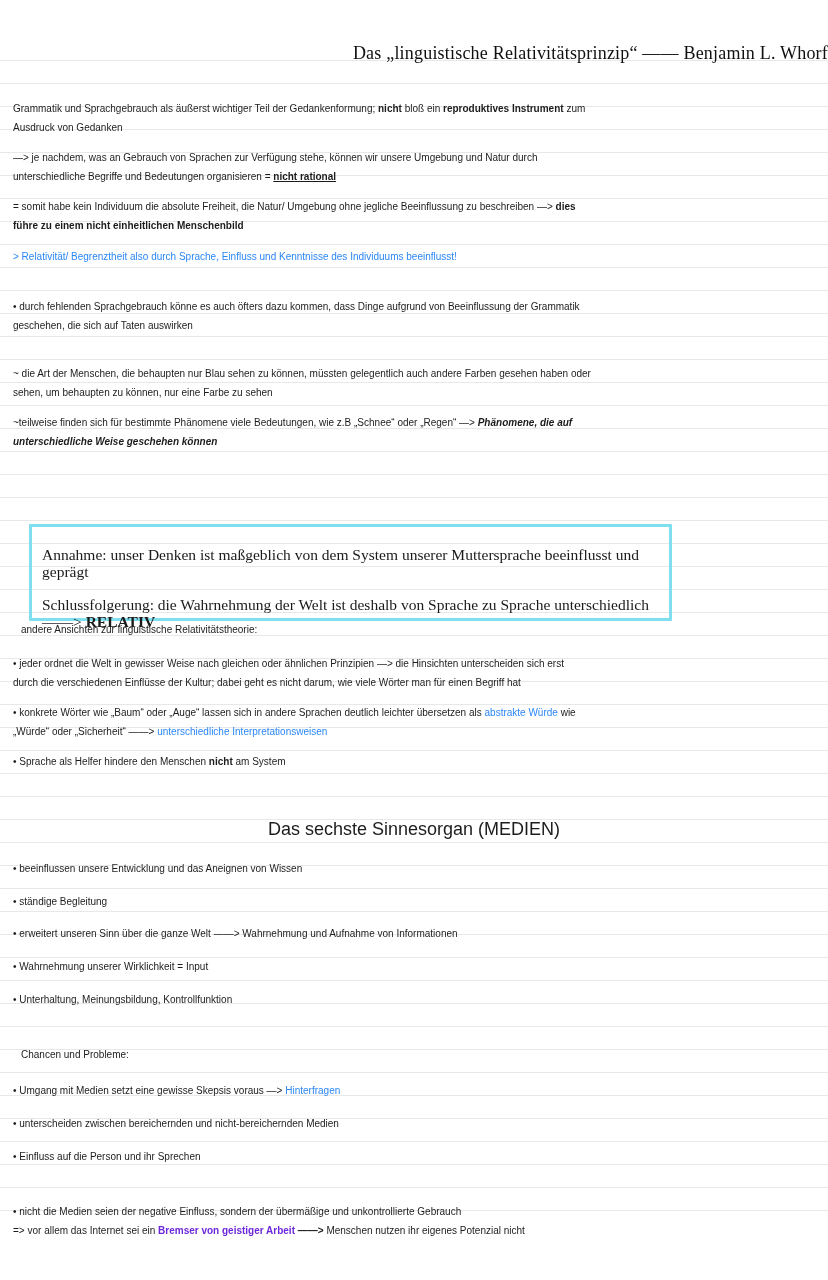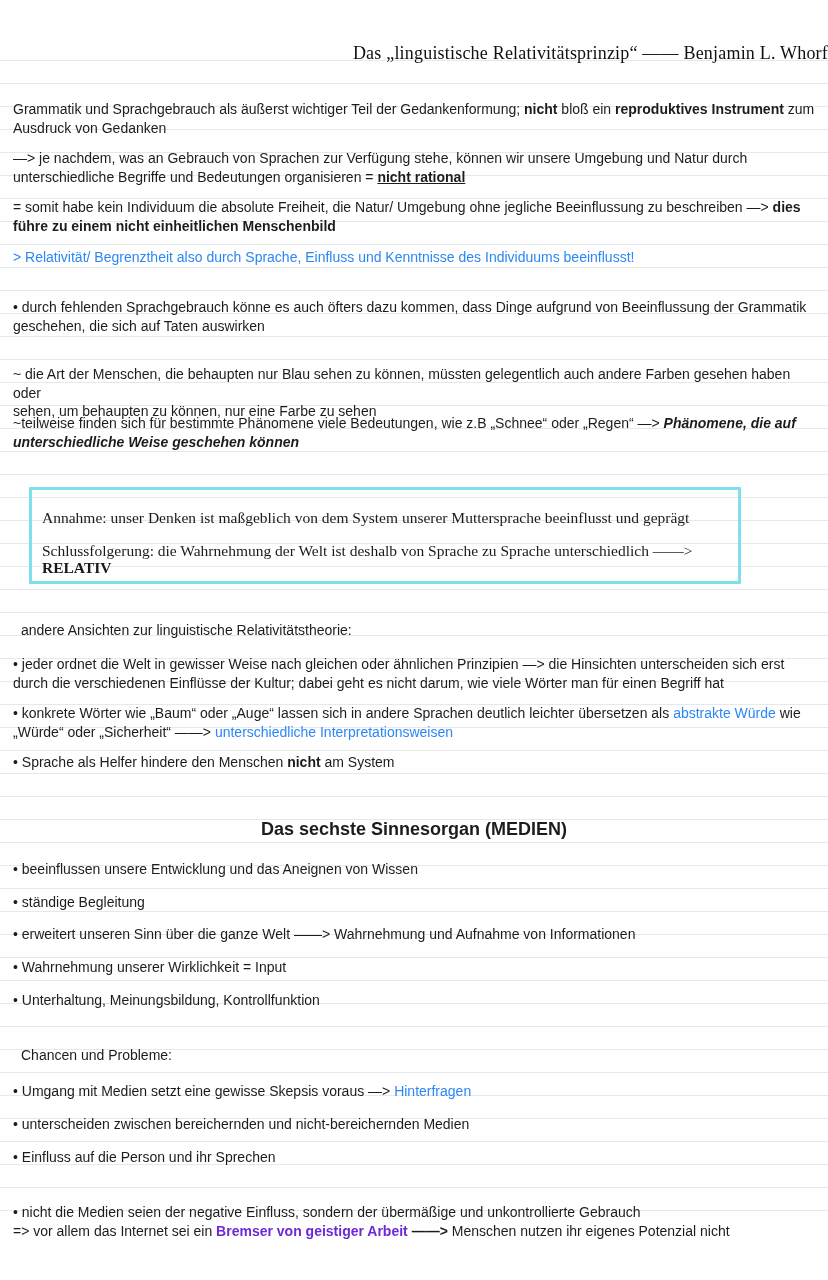--- a/index.html
+++ b/index.html
@@ -1,30 +1,30 @@
 <!DOCTYPE html>
 <html><head>
 <meta charset="utf-8">
 <style>
   html,body{margin:0;padding:0;background:#ffffff;}
   body{width:828px;height:1280px;position:relative;overflow:hidden;}
   .page{position:absolute;left:0;top:0;width:828px;height:1280px;background:#ffffff;overflow:hidden;}
   .rules{position:absolute;left:0;top:60px;width:100%;height:1152px;pointer-events:none;}
   .block{position:absolute;left:13px;right:13px;
-         font-family:"Liberation Sans",sans-serif;font-size:14px;line-height:18.5px;
+         font-family:"Liberation Sans",sans-serif;font-size:10px;line-height:18.5px;
          color:#1c1c1e;white-space:pre-wrap;}
   .title{left:0;right:0;text-align:right;
          font-family:"Liberation Serif",serif;font-size:18px;line-height:22px;
          color:#101010;letter-spacing:.2px;}
   .heading2{left:0;right:0;text-align:center;font-size:18px;line-height:22px;}
-  .box{left:29px;right:auto;width:712px;height:97px;box-sizing:border-box;
+  .box{left:29px;right:auto;width:643px;height:97px;box-sizing:border-box;
        border:3px solid #7fdfee;border-radius:1px;
        padding:19px 6px 0 10px;
        font-family:"Liberation Serif",serif;font-size:15.5px;line-height:17px;
-       color:#1a1a1a;}
+       color:#1a1a1a;margin-top:37px;}
   .box-line{white-space:pre-wrap;}
   .box-line + .box-line{margin-top:16px;}
   .s-n{}
   .s-b{font-weight:700;}
   .s-bb{font-weight:700;}
   .s-bu{font-weight:700;text-decoration:underline;margin-top:16px;}
   .s-bi{font-weight:700;font-style:italic;}
   .s-blue{}
   .s-blueb{font-weight:700;}
 </style>
@@ -48,21 +48,21 @@
 sehen, um behaupten zu können, nur eine Farbe zu sehen</span></div>
       <div class="block" style="top: 414px;"><span class="s-n">~teilweise finden sich für bestimmte Phänomene viele Bedeutungen, wie z.B „Schnee“ oder „Regen“ —&gt; </span><span class="s-bi">Phänomene, die auf
 unterschiedliche Weise geschehen können</span></div>
       <div class="block box" style="top: 487px; border-color: rgb(127, 223, 238);"><div class="box-line"><span class="s-n">Annahme: unser Denken ist maßgeblich von dem System unserer Muttersprache beeinflusst und geprägt</span></div><div class="box-line"><span class="s-n">Schlussfolgerung: die Wahrnehmung der Welt ist deshalb von Sprache zu Sprache unterschiedlich ——&gt; </span><span class="s-b">RELATIV</span></div></div>
       <div class="block" style="top: 621px; left: 21px;"><span class="s-n">andere Ansichten zur linguistische Relativitätstheorie:</span></div>
       <div class="block" style="top: 655px;"><span class="s-n">• jeder ordnet die Welt in gewisser Weise nach gleichen oder ähnlichen Prinzipien —&gt; die Hinsichten unterscheiden sich erst
 durch die verschiedenen Einflüsse der Kultur; dabei geht es nicht darum, wie viele Wörter man für einen Begriff hat</span></div>
       <div class="block" style="top: 704px;"><span class="s-n">• konkrete Wörter wie „Baum“ oder „Auge“ lassen sich in andere Sprachen deutlich leichter übersetzen als </span><span class="s-blue" style="color: rgb(43, 135, 246);">abstrakte Würde</span><span class="s-n"> wie
 „Würde“ oder „Sicherheit“ ——&gt; </span><span class="s-blue" style="color: rgb(43, 135, 246);">unterschiedliche Interpretationsweisen</span></div>
       <div class="block" style="top: 753px;"><span class="s-n">• Sprache als Helfer hindere den Menschen </span><span class="s-b">nicht</span><span class="s-n"> am System</span></div>
-      <div class="block heading2" style="top: 818px; font-weight: bold;"><span class="s-n">Das sechste Sinnesorgan (MEDIEN)</span></div>
+      <div class="block heading2" style="top: 818px;"><span class="s-n">Das sechste Sinnesorgan (MEDIEN)</span></div>
       <div class="block" style="top: 860px;"><span class="s-n">• beeinflussen unsere Entwicklung und das Aneignen von Wissen</span></div>
       <div class="block" style="top: 893px;"><span class="s-n">• ständige Begleitung</span></div>
       <div class="block" style="top: 925px;"><span class="s-n">• erweitert unseren Sinn über die ganze Welt ——&gt; Wahrnehmung und Aufnahme von Informationen</span></div>
       <div class="block" style="top: 958px;"><span class="s-n">• Wahrnehmung unserer Wirklichkeit = Input</span></div>
       <div class="block" style="top: 991px;"><span class="s-n">• Unterhaltung, Meinungsbildung, Kontrollfunktion</span></div>
       <div class="block" style="top: 1046px; left: 21px;"><span class="s-n">Chancen und Probleme:</span></div>
       <div class="block" style="top: 1082px;"><span class="s-n">• Umgang mit Medien setzt eine gewisse Skepsis voraus —&gt; </span><span class="s-blue" style="color: rgb(43, 135, 246); text-align: right;">Hinterfragen</span></div>
       <div class="block" style="top: 1115px;"><span class="s-n">• unterscheiden zwischen bereichernden und nicht-bereichernden Medien</span></div>
       <div class="block" style="top: 1148px;"><span class="s-n">• Einfluss auf die Person und ihr Sprechen</span></div>
       <div class="block" style="top: 1181px; margin-top: 22px;"><span class="s-n">• nicht die Medien seien der negative Einfluss, sondern der übermäßige und unkontrollierte Gebrauch

